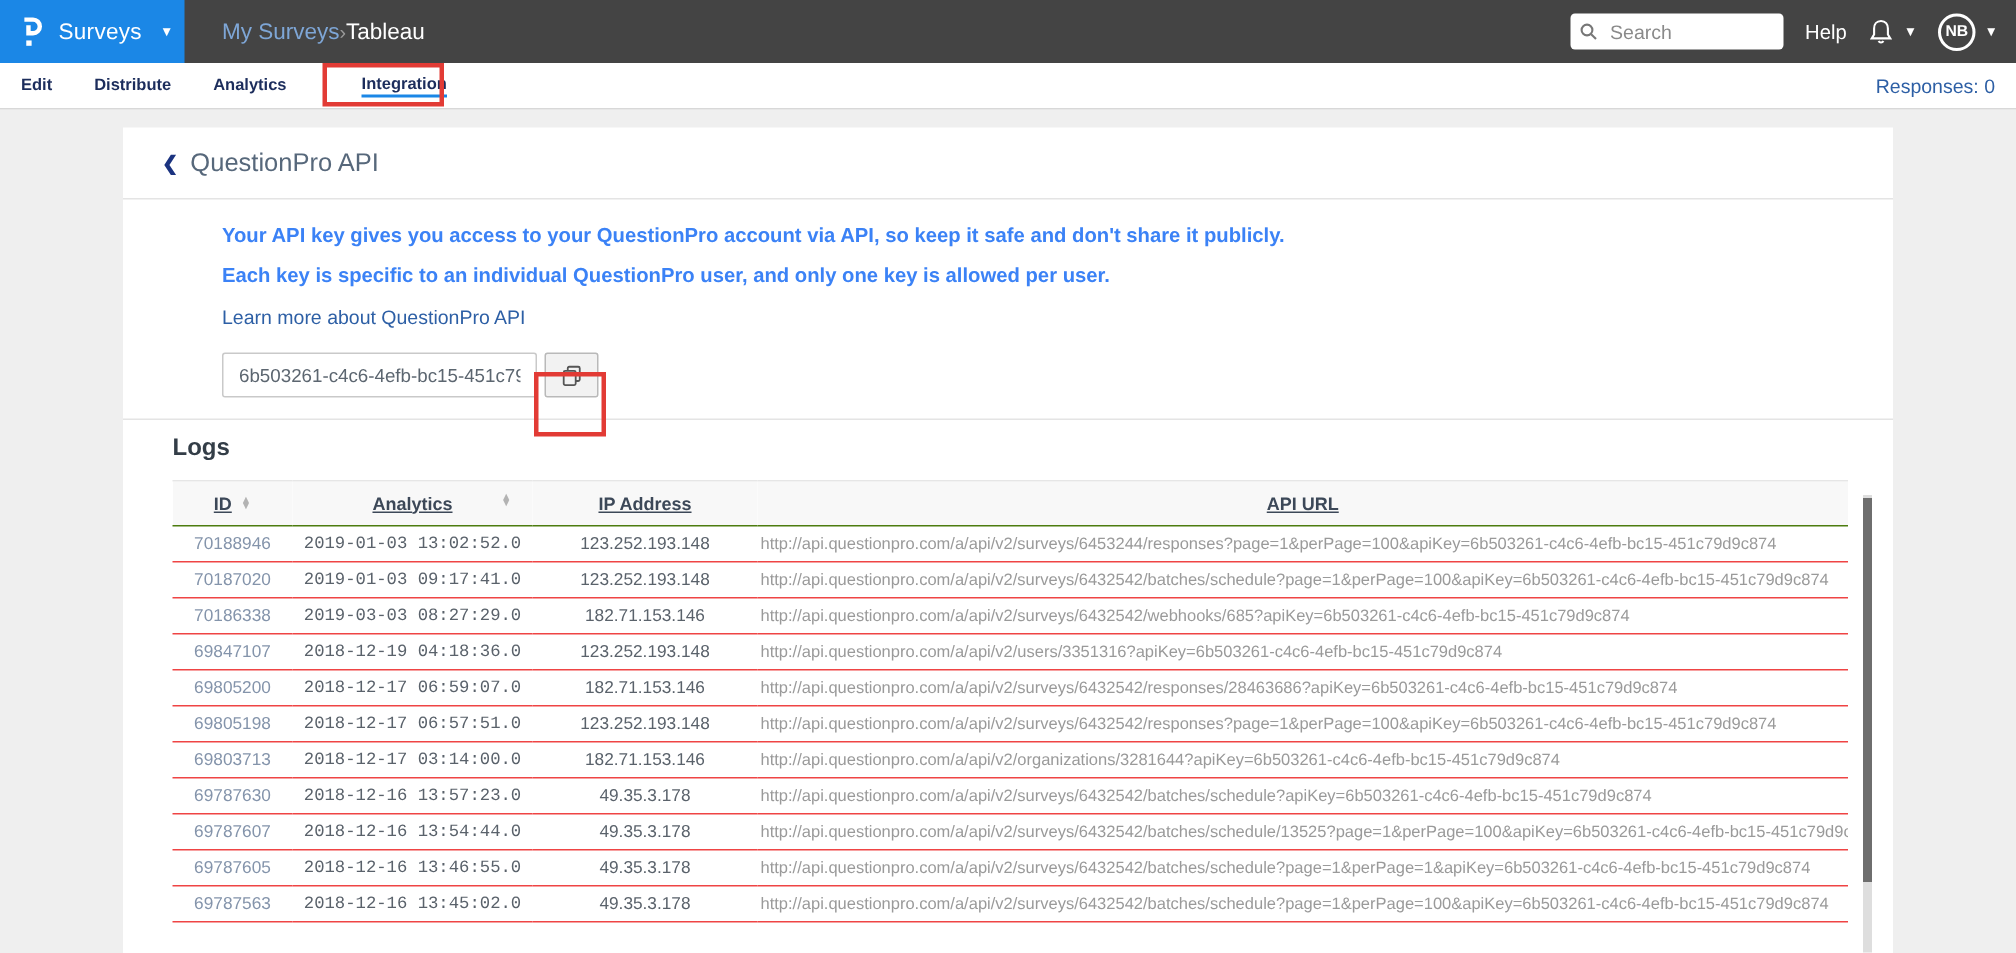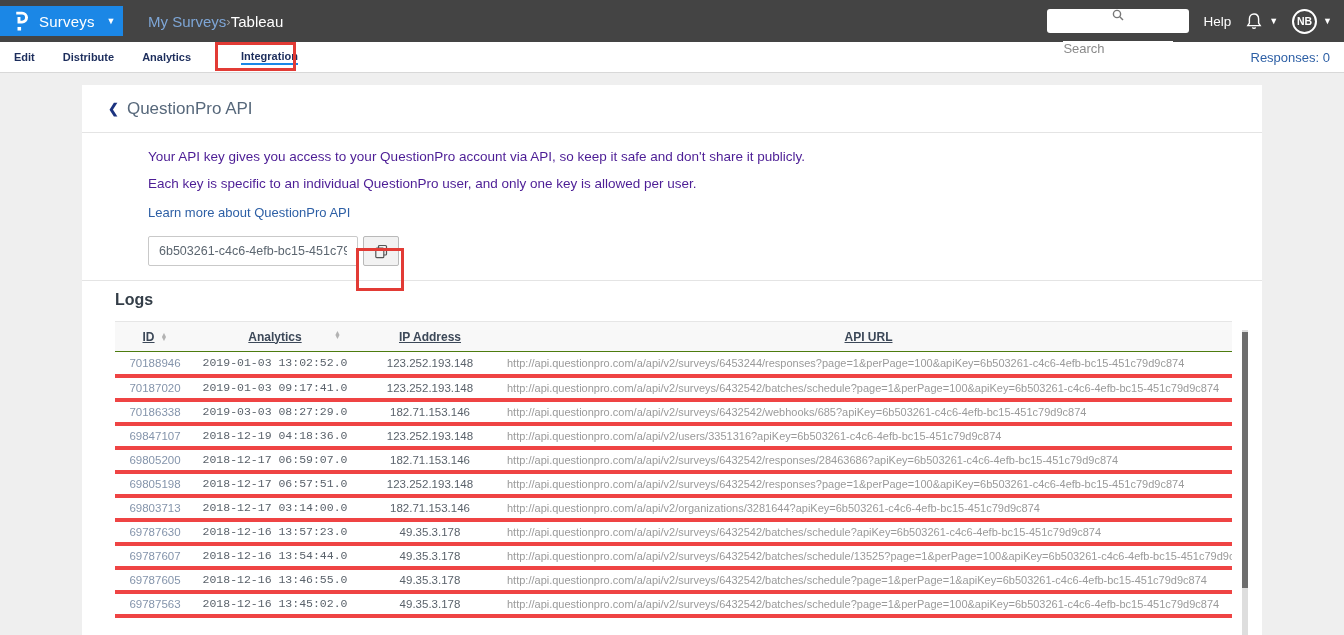--- a/index.html
+++ b/index.html
@@ -1,29 +1,29 @@
 <!DOCTYPE html>
 <html><head>
 <meta charset="utf-8">
 <style>
   * { margin:0; padding:0; box-sizing:border-box; }
   html,body { width:1344px; height:635px; overflow:hidden; font-family:"Liberation Sans", sans-serif; background:#efefef; }
 
   
   .topbar { position:absolute; top:0; left:0; width:1344px; height:42px; background:#444444; display:flex; align-items:center; z-index:20; }
-  .logo-block { width:123px; height:30px; background:#1b87e6; display:flex; align-items:center; padding:0 12px 0 14px; gap:10px; cursor:pointer; }
+  .logo-block { width:123px; height:42px; background:#1b87e6; display:flex; align-items:center; padding:0 12px 0 14px; gap:10px; cursor:pointer; }
   .logo-glyph { display:flex; align-items:flex-start; }
   .logo-text { color:#fff; font-size:15px; letter-spacing:.2px; }
   .caret { color:#fff; font-size:9px; margin-left:2px; }
   .breadcrumb { display:flex; align-items:center; margin-left:25px; font-size:15px; }
   .crumb-parent { color:#7ea6d6; cursor:pointer; }
   .crumb-sep { color:#9a9a9a; font-size:13px; }
   .crumb-current { color:#ffffff; }
   .topbar-right { margin-left:auto; display:flex; align-items:center; gap:14px; padding-right:12px; }
-  .searchbox { width:142px; height:24px; background:#fff; border-radius:3px; display:flex; align-items:center; padding:0 6px; gap:20px;flex-direction:column; }
+  .searchbox { width:142px; height:24px; background:#fff; border-radius:3px; display:flex; align-items:center; padding:0 6px; gap:8px; }
   .searchbox input { border:none; outline:none; width:110px; font-size:13px; color:#555; font-family:"Liberation Sans", sans-serif; }
   .searchbox input::placeholder { color:#8a8a8a; }
   .help-label { color:#fff; font-size:13.5px; cursor:pointer; }
   .bell-wrap, .avatar-wrap { display:flex; align-items:center; gap:4px; cursor:pointer; }
   .avatar-circle { width:25px; height:25px; border:2px solid #fff; border-radius:50%; color:#fff; font-size:10.5px; font-weight:bold; display:flex; align-items:center; justify-content:center; }
 
   
   .subnav { position:absolute; top:42px; left:0; width:1344px; height:31px; background:#ffffff; border-bottom:1px solid #d8d8d8; display:flex; align-items:center; z-index:15; }
   .tab { font-size:11px; color:#1c2d5c; font-weight:bold; margin-left:28px; cursor:pointer; }
   .tab:first-child { margin-left:14px; }
@@ -36,34 +36,34 @@
   .hl-copy { left:356px; top:248px; width:48px; height:43px; }
 
   
   .card { position:absolute; top:85px; left:82px; width:1180px; height:560px; background:#ffffff; }
   .qp-header { height:48px; display:flex; align-items:center; padding-left:26px; gap:8px; border-bottom:1px solid #e4e4e4; }
   .back-chevron { color:#1b3380; font-size:13px; font-weight:bold; cursor:pointer; }
   .qp-title { color:#57687b; font-size:17px; }
 
   .api-section { padding:16px 0 0 66px; }
   .section-title { color:#333d47; font-size:16.5px; font-weight:bold; margin-bottom:11px; }
-  .para { color:#4c1d95; font-size:13.5px; margin-bottom:12px; }
+  .para { color:#3b82f6; font-size:13.5px; margin-bottom:12px;font-weight:bold; }
   .learn-link { color:#2d5fa5; font-size:13px; display:inline-block; margin-bottom:16px; cursor:pointer; }
   .key-row { display:flex; align-items:center; margin-bottom:14px; }
   .key-input { width:210px; height:30px; border:1px solid #c9c9c9; border-radius:2px; padding:0 10px; font-size:12.5px; color:#5c6670; font-family:"Liberation Sans", sans-serif; background:#fff; }
   .copy-btn { width:36px; height:30px; margin-left:5px; background:#f2f2f2; border:1px solid #b9b9b9; border-radius:2px; display:flex; align-items:center; justify-content:center; cursor:pointer; }
 
   .section-divider { border:none; border-top:1px solid #e4e4e4; }
 
   .logs-section { padding:10px 0 0 33px; }
   .logs-title { color:#333d47; font-size:16px; font-weight:bold; margin-bottom:12px; }
 
   table.logs { border-collapse:collapse; width:1117px; table-layout:fixed; font-size:11.5px; }
   table.logs th { background:#f8f8f8; border-top:1px solid #e6e6e6; border-bottom:1px solid #4d7c0f; height:30px; color:#3c4858; font-size:12px; font-weight:bold; position:relative; text-align:center;text-decoration:underline; }
-  table.logs td { height:24px; border-bottom:4px solid #ef4444; white-space:nowrap; overflow:hidden; }
+  table.logs td { height:24px; border-bottom:1px solid #ef4444; white-space:nowrap; overflow:hidden; }
   .col-id { width:80px; }
   .col-ts { width:160px; }
   .col-ip { width:150px; }
   .col-url { width:727px; }
   td.cell-id { text-align:center; color:#8494ab; cursor:pointer; }
   td.cell-ts { text-align:center; color:#5a626b;font-family:Liberation Mono, monospace; }
   td.cell-ip { text-align:center; color:#5a626b; }
   td.cell-url { text-align:left; color:#9a9a9a; font-size:11px; padding-left:2px; }
   .sort-icon { display:inline-flex; flex-direction:column; line-height:4px; font-size:7px; color:#b3b3b3; vertical-align:middle; margin-left:6px; cursor:pointer; }
   .sort-right { position:absolute; right:14px; top:9px; margin-left:0; }

